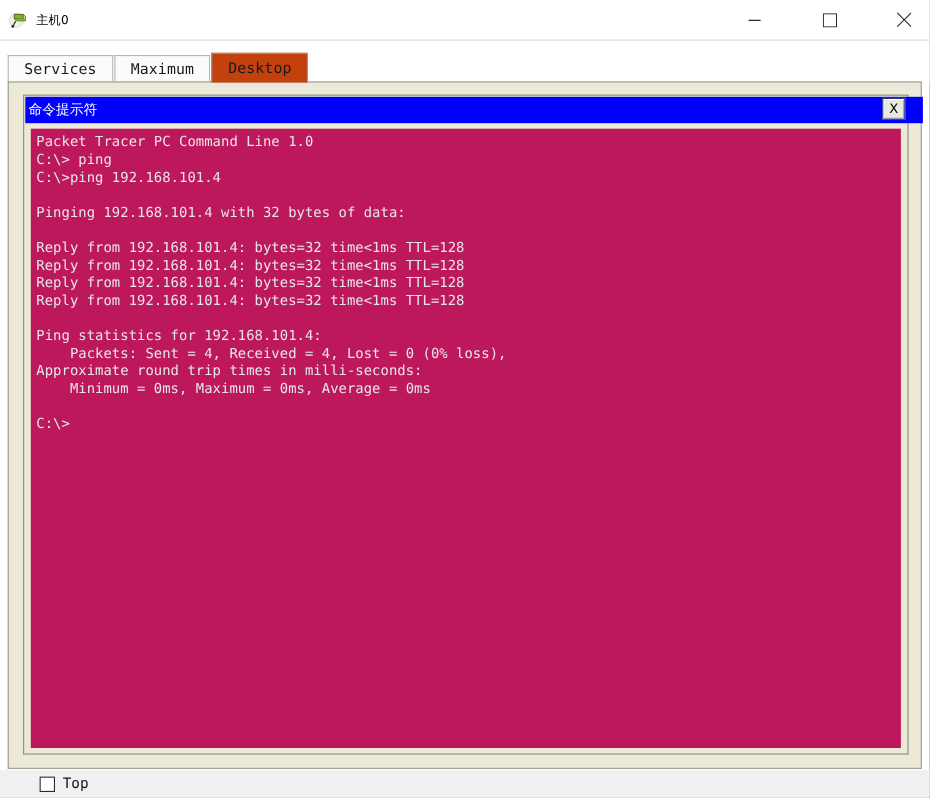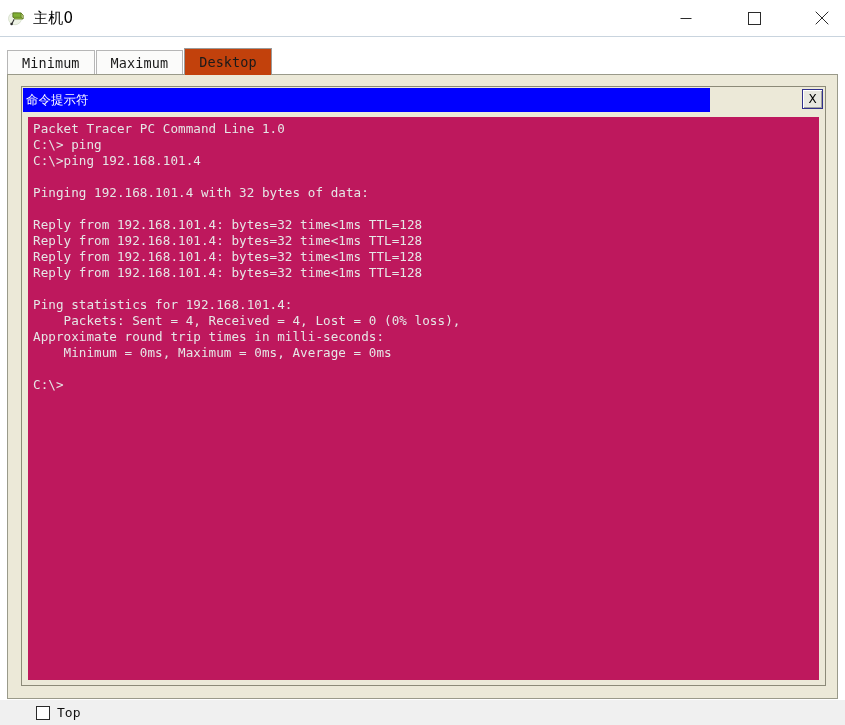--- a/index.html
+++ b/index.html
@@ -43,21 +43,21 @@
     align-items: center;
     gap: 7px;
   }
   #app-icon {
     width: 18px; height: 18px;
     position: relative;
     flex: 0 0 auto;
   }
   #title-text {
     font-family: "DejaVu Sans", sans-serif;
-    font-size: 15px;
+    font-size: 11px;
     color: #000000;
     letter-spacing: 0.2px;
     white-space: nowrap;
   }
   .win-btn {
     position: absolute;
     top: 0;
     width: 46px;
     height: 36px;
     display: flex;
@@ -127,21 +127,21 @@
     left: 13px; top: 11px;
     width: 805px;
     height: 600px;
     background: #ece9d8;
     border: 1px solid #8c8a78;
     box-sizing: border-box;
   }
   #cmd-titlebar {
     position: absolute;
     left: 1px; top: 1px;
-    width: 687px;
+    width: 816px;
     height: 24px;
     background: #0000ff;
     box-sizing: border-box;
     display: flex;
     align-items: center;
   }
   #cmd-title-text {
     font-family: "DejaVu Sans", sans-serif;
     font-size: 12.5px;
     color: #ffffff;
@@ -257,21 +257,21 @@
         <svg width="14" height="14" viewBox="0 0 14 14">
           <line x1="0.7" y1="0.7" x2="13.3" y2="13.3" stroke="#2b2b2b" stroke-width="1"></line>
           <line x1="13.3" y1="0.7" x2="0.7" y2="13.3" stroke="#2b2b2b" stroke-width="1"></line>
         </svg>
       </span>
     </div>
   </div>
 
   <div id="tab-strip">
     <div id="tab-row">
-      <div class="tab">Minimum</div>
+      <div class="tab">Services</div>
       <div class="tab">Maximum</div>
       <div class="tab tab-active">Desktop</div>
     </div>
   </div>
 
   <div id="desktop-panel">
 
     <div id="cmd-window">
 
       <div id="cmd-titlebar">

